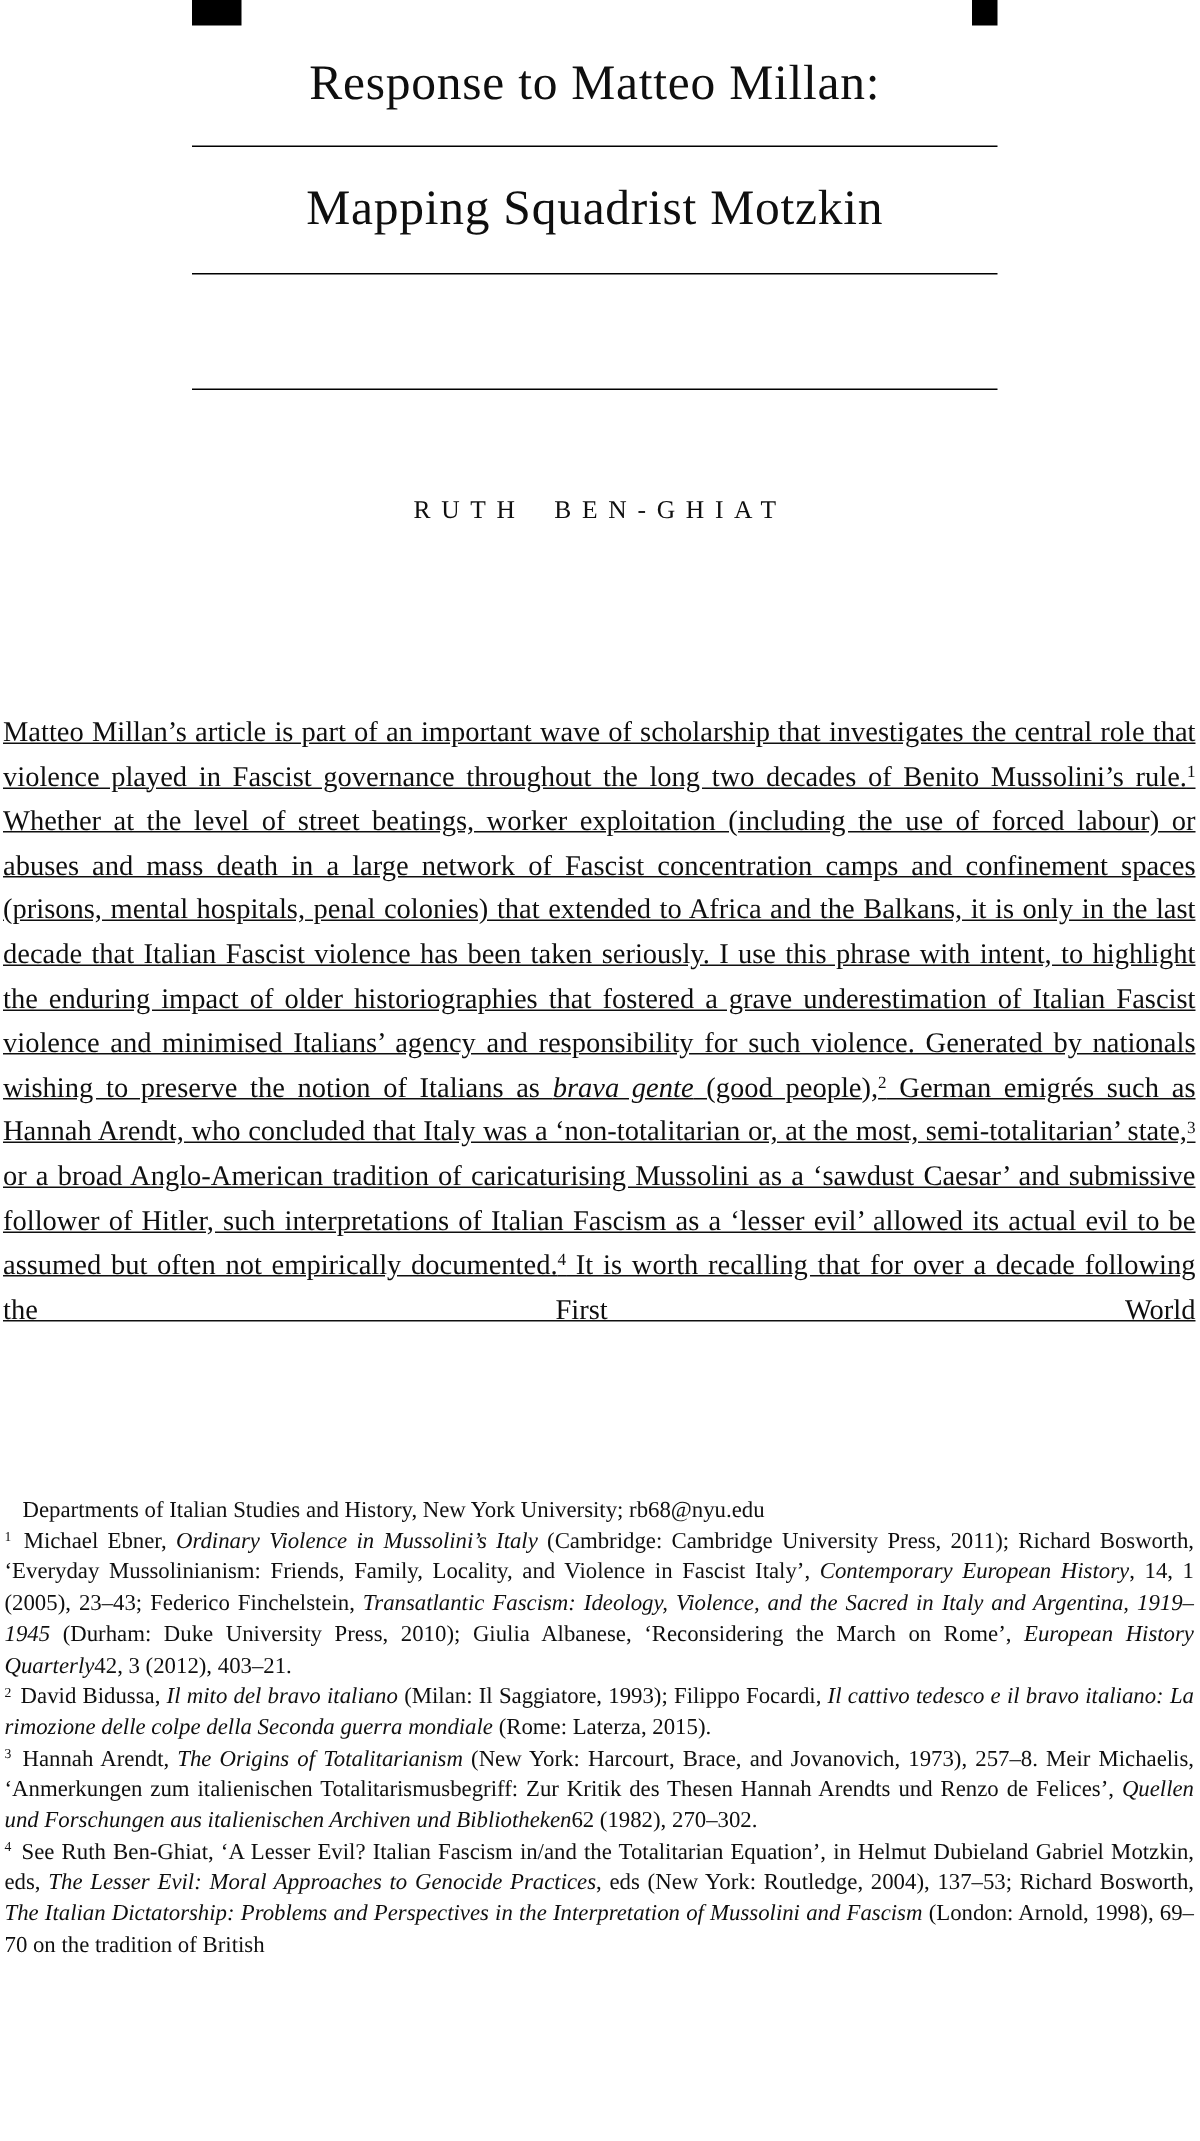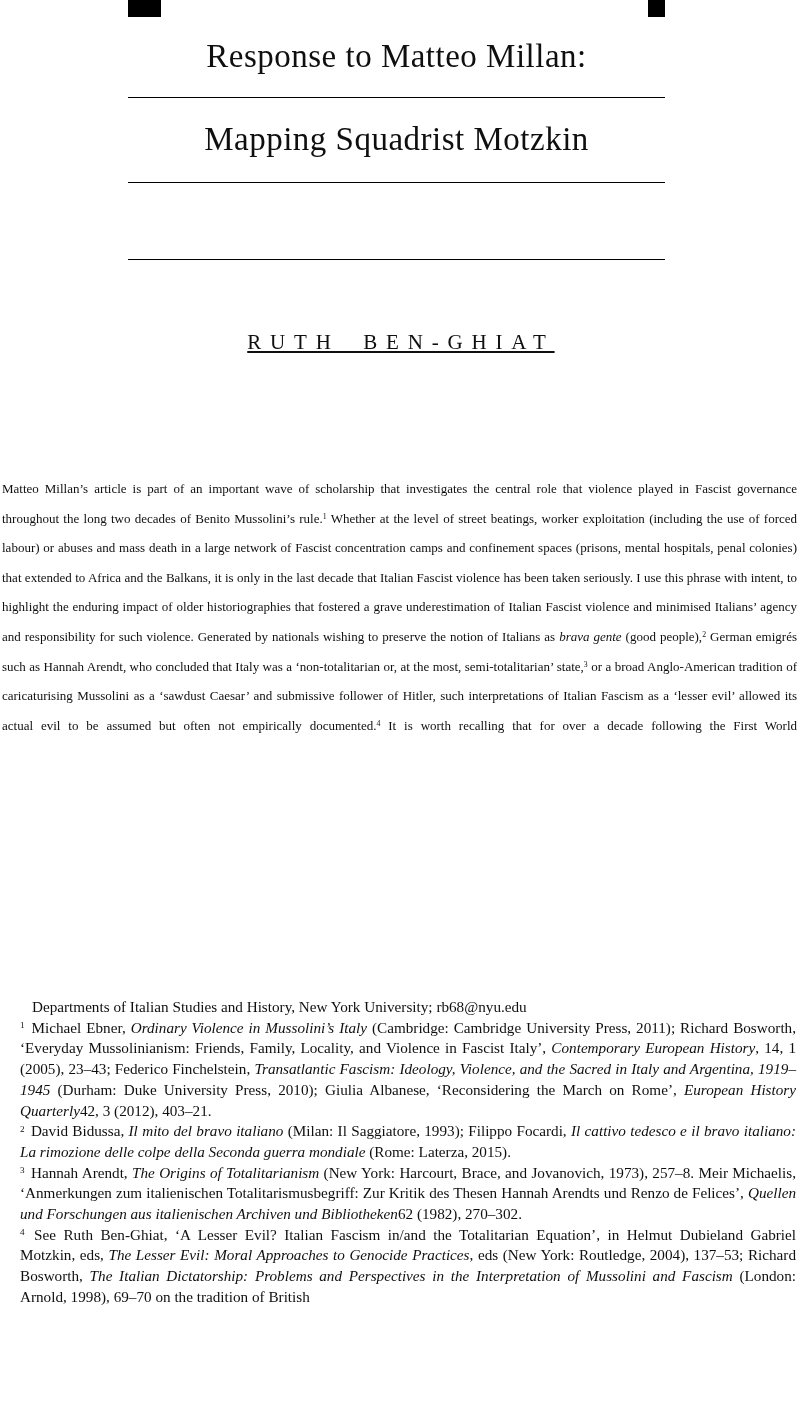--- a/index.html
+++ b/index.html
@@ -19,31 +19,31 @@
 
   
   .title-block { position: absolute; left: 128px; top: 0; width: 537px; text-align: center; }
   .title { position: absolute; left: 0; width: 100%; font-size: 33px; font-weight: normal; letter-spacing: 0.5px; white-space: nowrap; }
   #title1 { top: 38px; }
   #title2 { top: 121px; }
   .rule { position: absolute; left: 0; width: 100%; border: 0; border-top: 1.5px solid #000; }
   #rule1 { top: 97px; }
   #rule2 { top: 182px; }
   #rule3 { top: 259px; }
-  .author { position: absolute; top: 330px; left: 0; width: 100%; font-size: 21px; letter-spacing: 0.42em; word-spacing: 0.45em; text-indent: 0.42em; text-decoration: underline; }
+  .author { position: absolute; top: 330px; left: 0; width: 100%; font-size: 17px; letter-spacing: 0.42em; word-spacing: 0.45em; text-indent: 0.42em; }
 
   
   .body-text {
     position: absolute; left: 2px; right: 3px; top: 474px;
-    font-size: 13px; line-height: 29.6px;
-    text-align: justify; text-align-last: justify;
+    font-size: 19px; line-height: 29.6px;
+    text-align: justify; text-align-last: justify; text-decoration: underline;
   }
 
   
-  .footnotes { position: absolute; left: 20px; right: 4px; top: 997px; font-size: 15.2px; line-height: 20.7px; }
+  .footnotes { position: absolute; left: 3px; right: 4px; top: 997px; font-size: 15.2px; line-height: 20.7px; }
   .affiliation { margin-left: 12px; }
   .footnote { text-align: justify; }
   sup { font-size: 0.6em; line-height: 0; vertical-align: baseline; position: relative; top: -0.5em; }
   .fn-marker { margin-right: 2px; }
 
   
   .page-footer { position: absolute; left: 0; width: 100%; top: 1386px; text-align: center; font-size: 15px; line-height: 21.5px; }
 </style>
 </head>
 <body>

